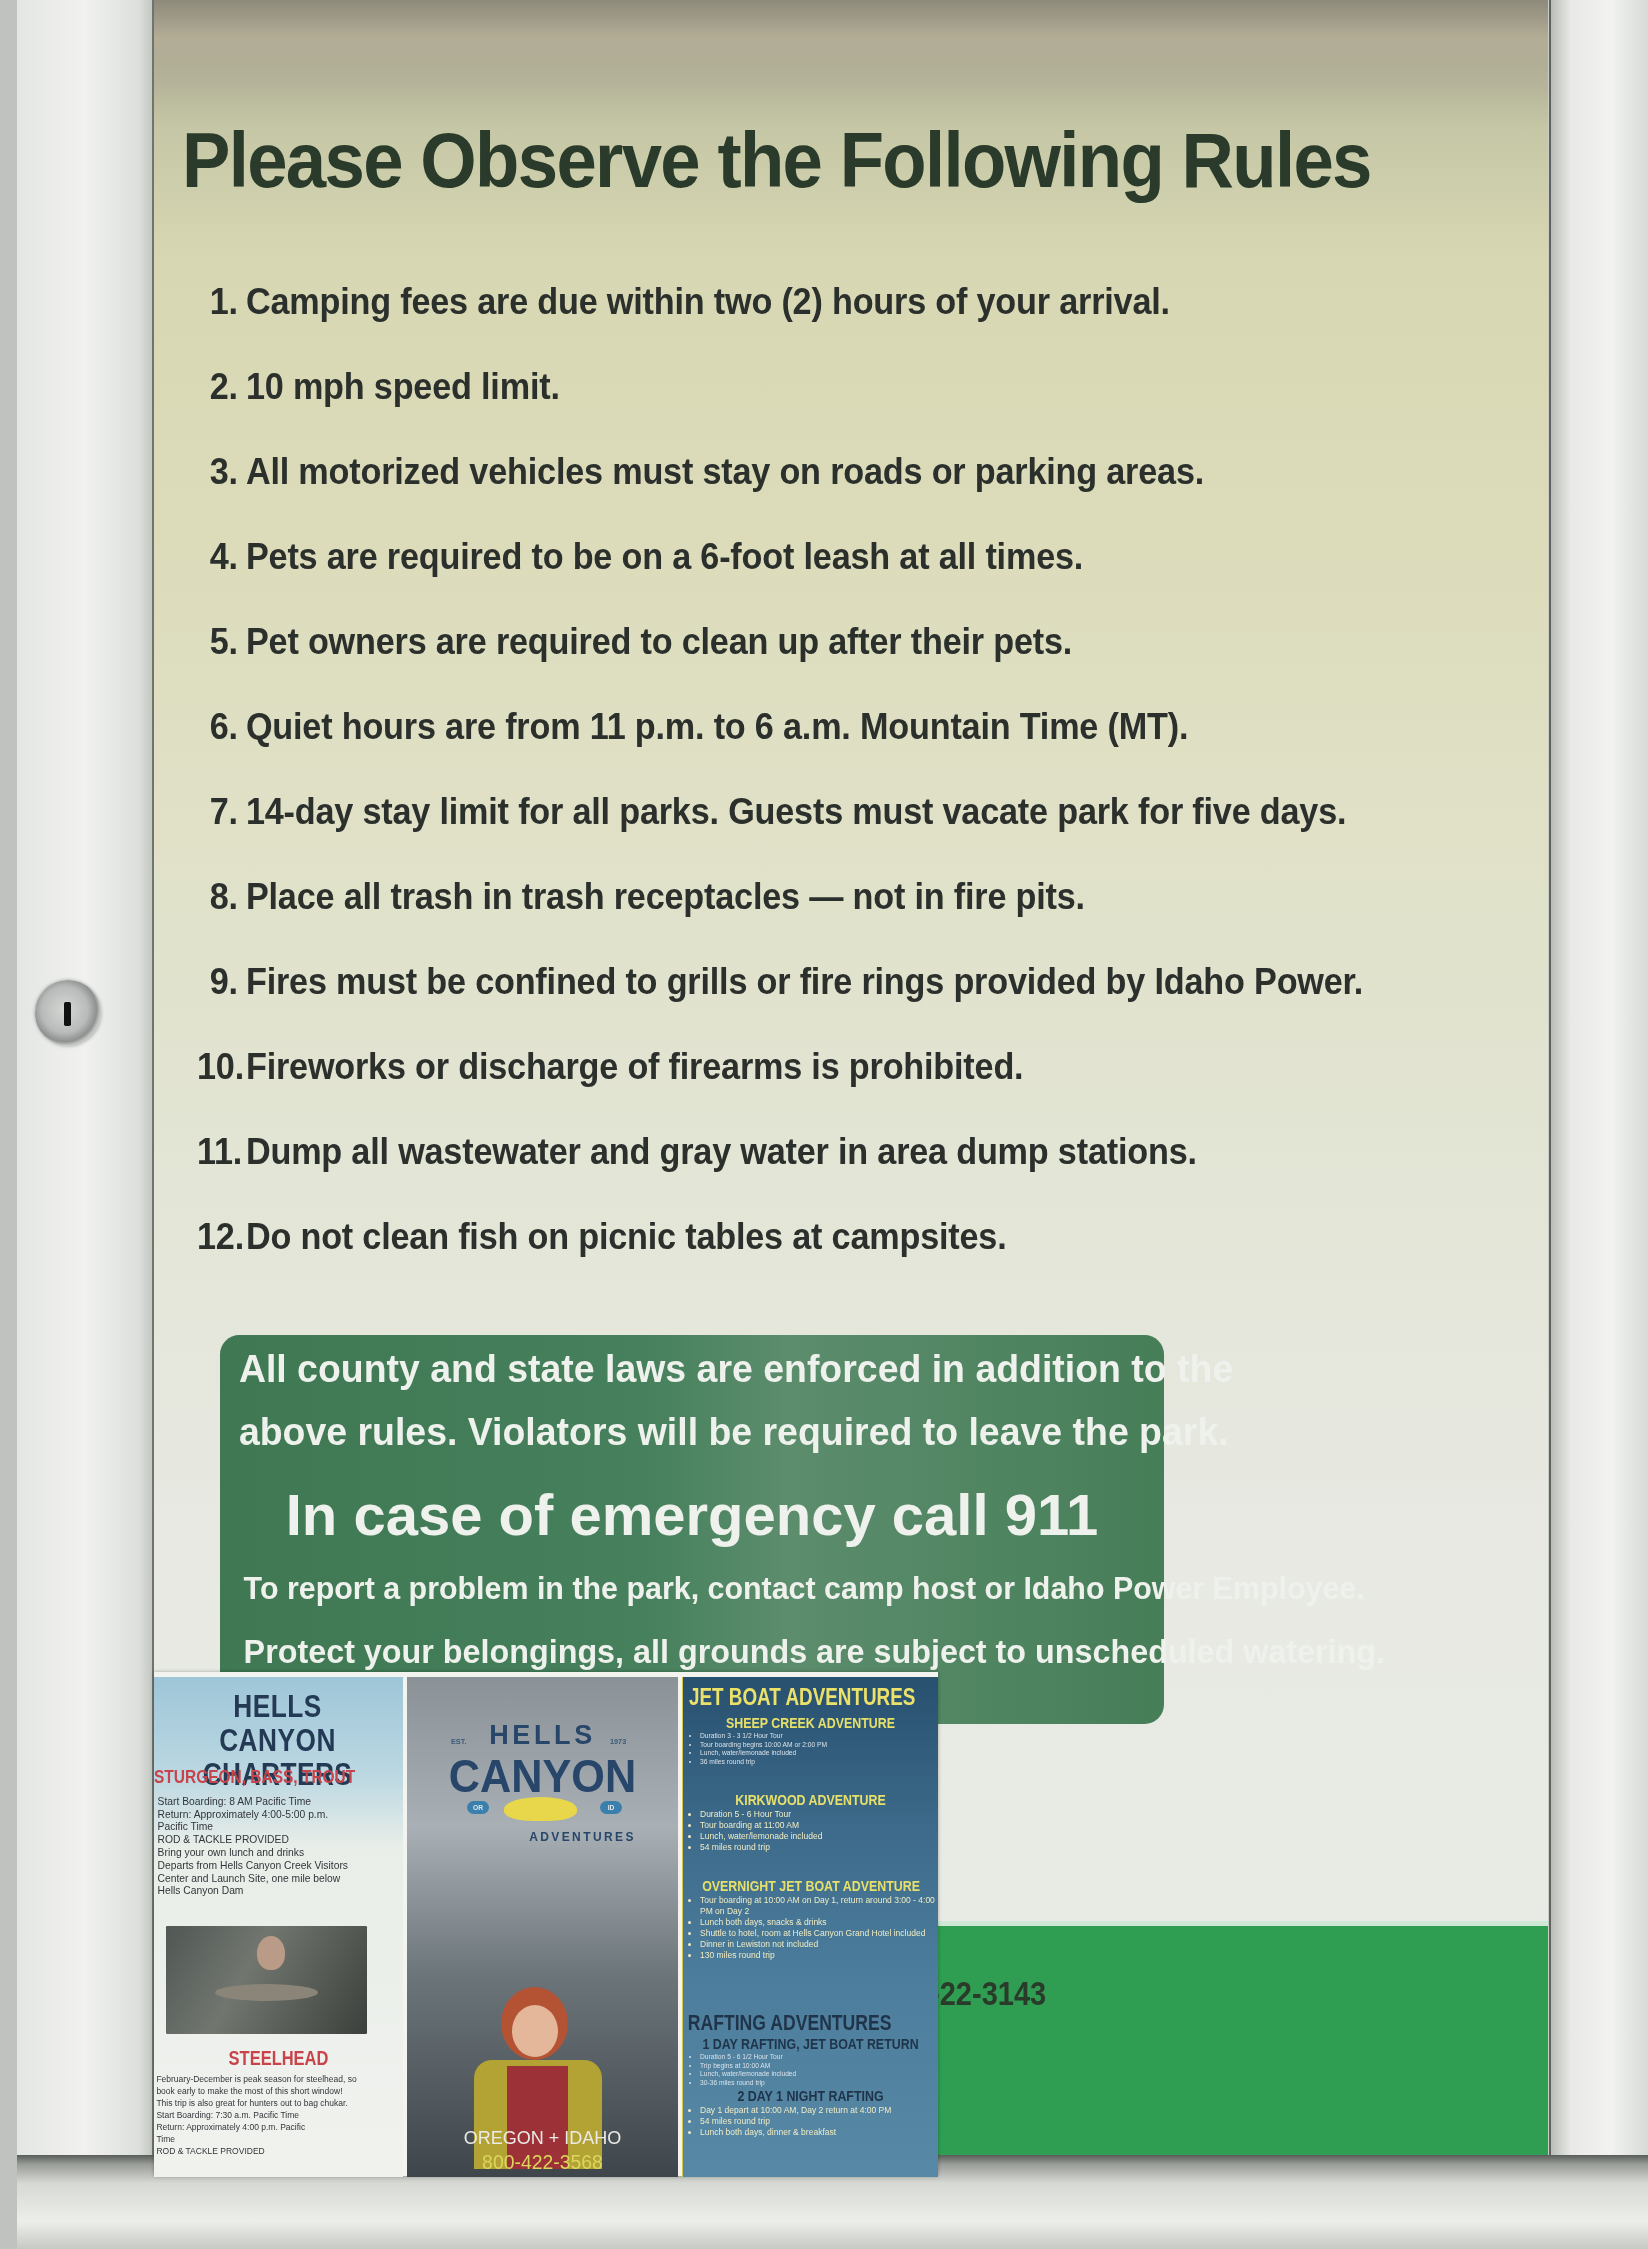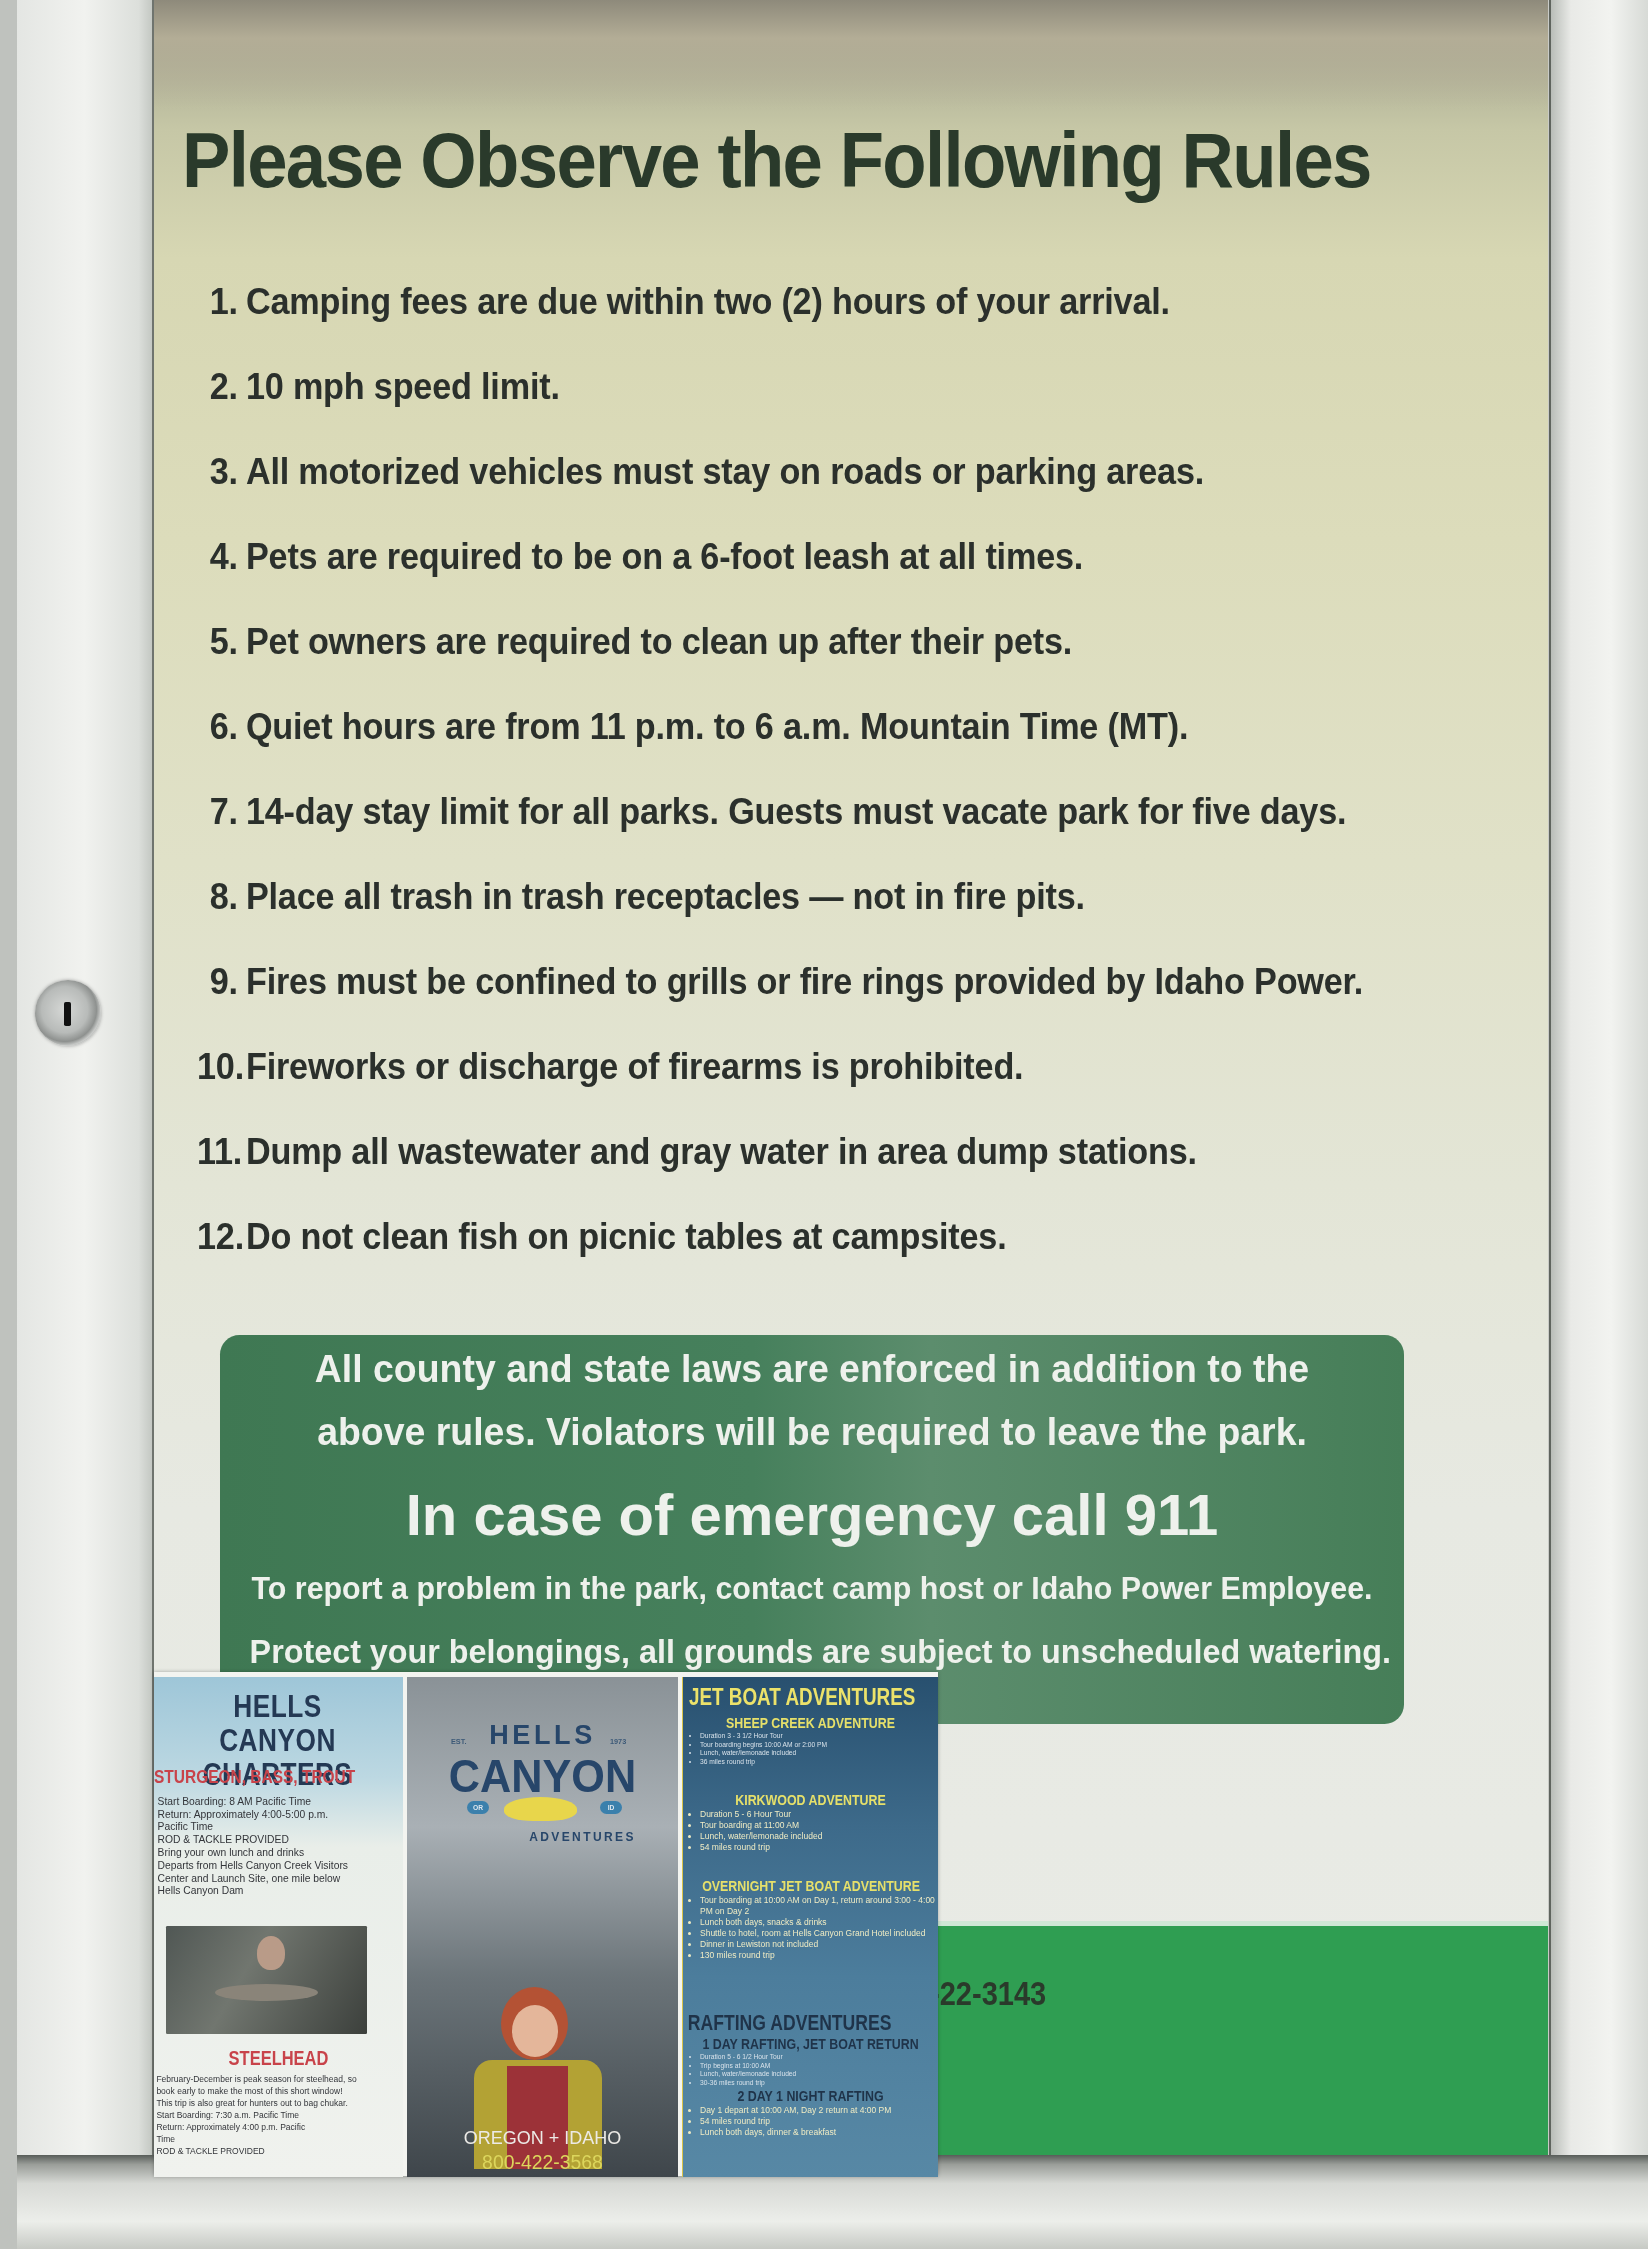--- a/index.html
+++ b/index.html
@@ -29,21 +29,21 @@
     background: linear-gradient(180deg, #8e8a7b 0%, #b3ad96 35%, rgba(210,208,180,0) 100%); }
   .title { position: absolute; left: 28px; top: 115px; width: 1337px; margin: 0;
     font-family: "Liberation Sans", sans-serif; font-weight: bold; font-size: 78px; letter-spacing: -1.8px;
     color: #2a3a2b; text-shadow: 0 0 1.2px #c8cfa8; transform: scaleX(0.93); transform-origin: left; white-space: nowrap; }
   .rules { position: absolute; left: 43px; top: 281px; margin: 0; padding: 0; list-style: none; }
   .rule { height: 85px; display: flex; align-items: flex-start; white-space: nowrap;
     font-family: "Liberation Sans", sans-serif; font-weight: bold; font-size: 36px; color: #2b302c; letter-spacing: -0.2px; transform: scaleX(0.95); transform-origin: left; }
   .rule .num { display: inline-block; width: 43px; text-align: right; margin-right: 8.5px; }
 
   
-  .notice { position: absolute; left: 66px; top: 1335px; width: 1184px; height: 389px;
+  .notice { position: absolute; left: 66px; top: 1335px; width: 944px; height: 389px;
     background: linear-gradient(90deg, #3f7853 0%, #46805c 45%, #5c8d6d 60%, #467e58 100%); border-radius: 19.4px; }
   .notice .line { position: absolute; left: 0; width: 100%; text-align: center; color: #eef1ec; white-space: nowrap;
     font-family: "Liberation Sans", sans-serif; font-weight: bold; }
   .notice .l1 { top: 12px; font-size: 39px; transform: scaleX(0.96); }
   .notice .l2 { top: 75px; font-size: 39px; transform: scaleX(0.96); }
   .notice .l3 { top: 146px; font-size: 58px; }
   .notice .l4 { top: 235px; font-size: 32px; transform: scaleX(0.95); }
   .notice .l5 { top: 297px; font-size: 34px; transform: scaleX(0.95); }
 
   

